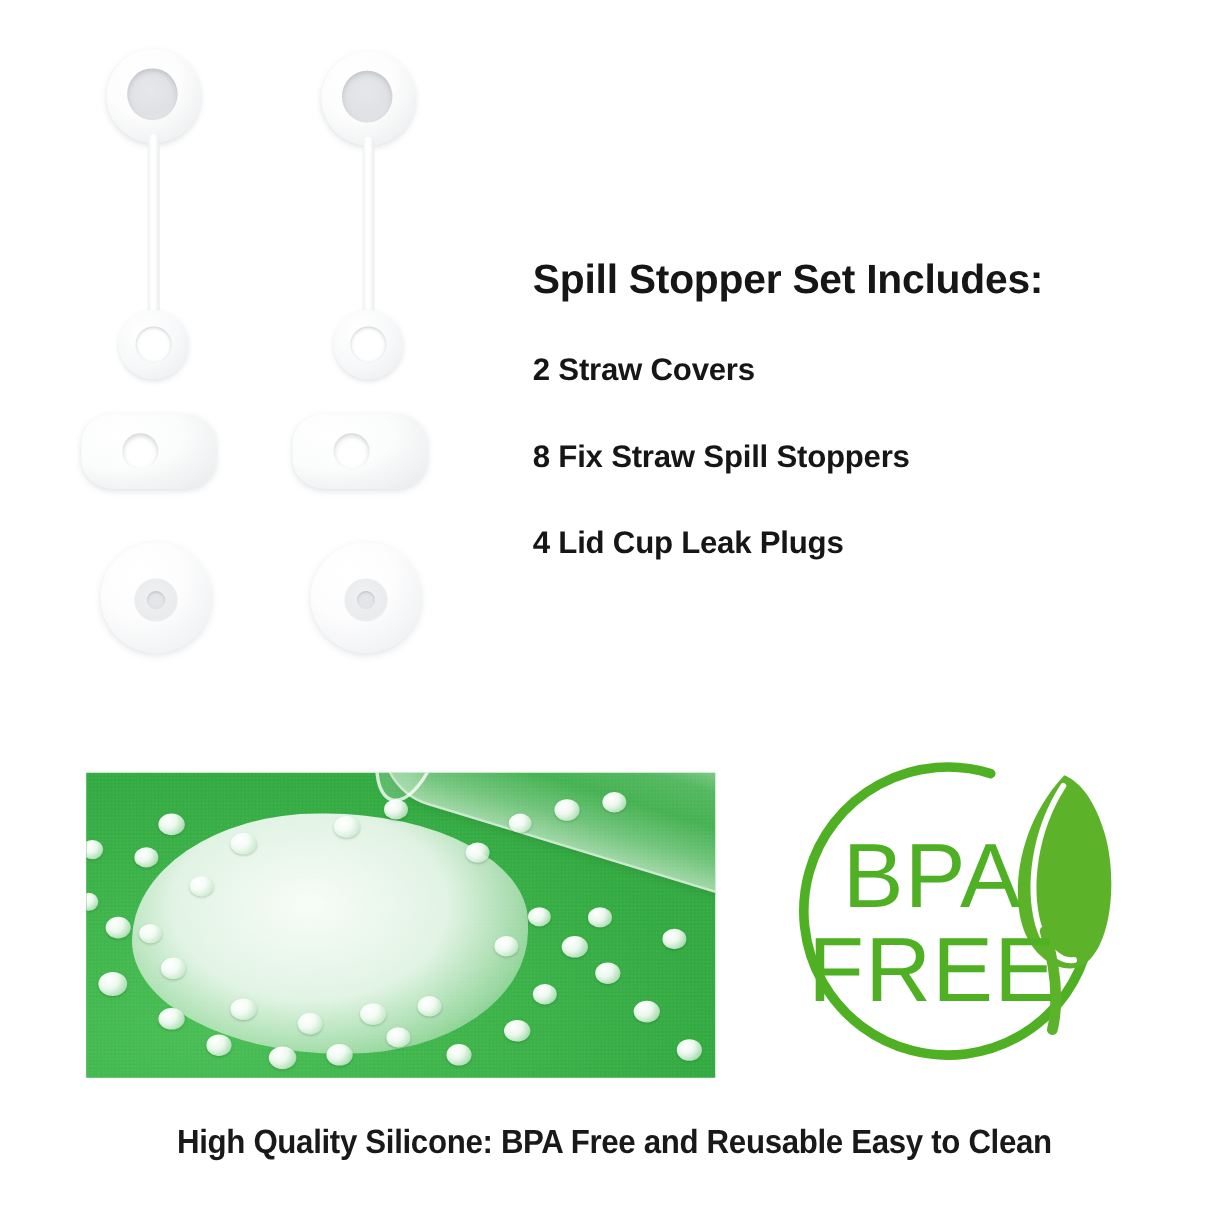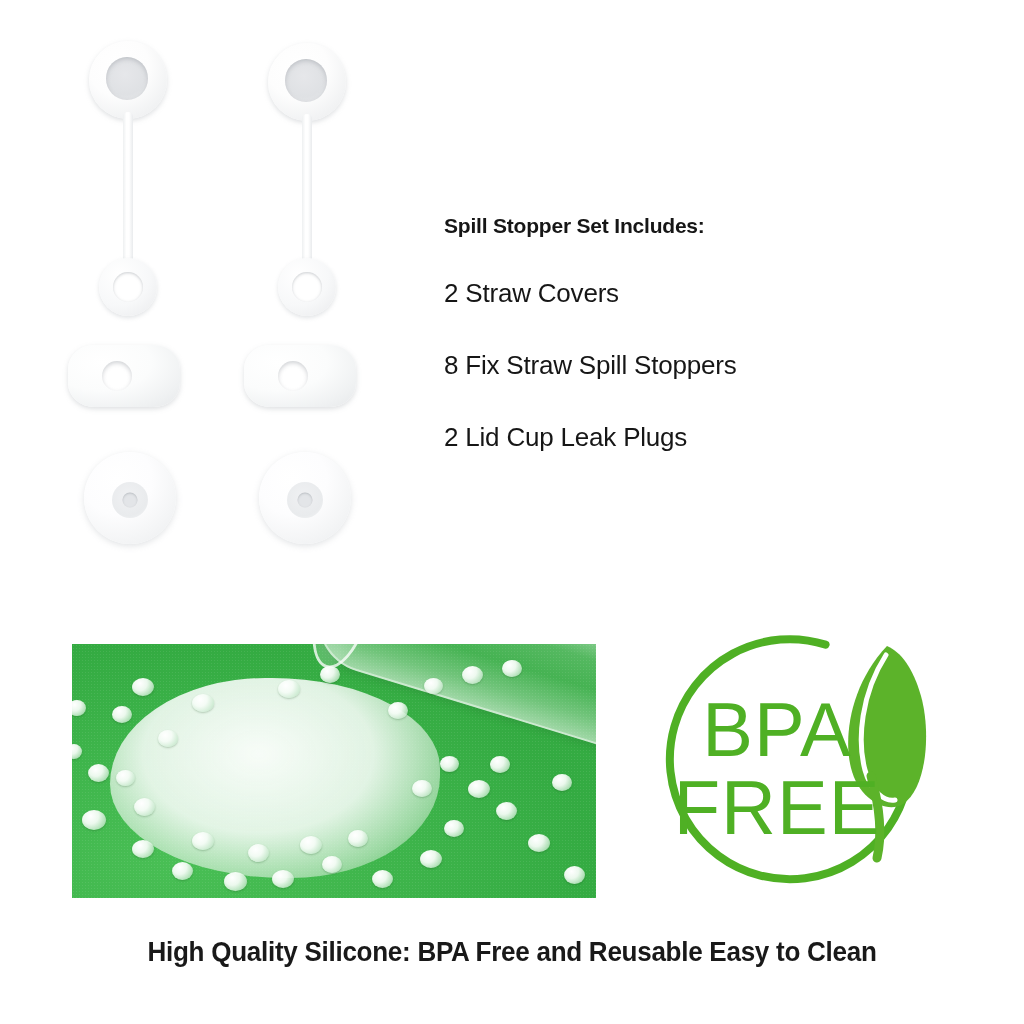--- a/index.html
+++ b/index.html
@@ -136,30 +136,30 @@
   }
 
   
   .spec-list {
     position: absolute;
     left: 444px;
     top: 214px;
     width: 520px;
   }
   .spec-heading {
-    font-size: 21px;
+    font-size: 34px;
     font-weight: bold;
     color: #161616;
     letter-spacing: -0.2px;
     margin: 0 0 40px 0;
     white-space: nowrap;
   }
   .spec-item {
     font-size: 26px;
-    font-weight: normal;
+    font-weight: bold;
     color: #161616;
     letter-spacing: -0.2px;
     margin: 0 0 41px 0;
     white-space: nowrap;
   }
 
   
   .pellet-photo {
     position: absolute;
     left: 72px;
@@ -282,21 +282,21 @@
     <div class="stopper" style="left:244px; top:345px;"></div>
 
     <div class="plug" style="left:84px;  top:452px;"></div>
     <div class="plug" style="left:259px; top:452px;"></div>
   </div>
 
   <div class="spec-list">
     <div class="spec-heading">Spill Stopper Set Includes:</div>
     <div class="spec-item">2 Straw Covers</div>
     <div class="spec-item">8 Fix Straw Spill Stoppers</div>
-    <div class="spec-item">2 Lid Cup Leak Plugs</div>
+    <div class="spec-item">4 Lid Cup Leak Plugs</div>
   </div>
 
   <div class="pellet-photo">
     <div class="felt"></div>
 
     <div class="tube">
       <div class="tube-mouth"></div>
     </div>
 
     <div class="pellet-pile"></div>

